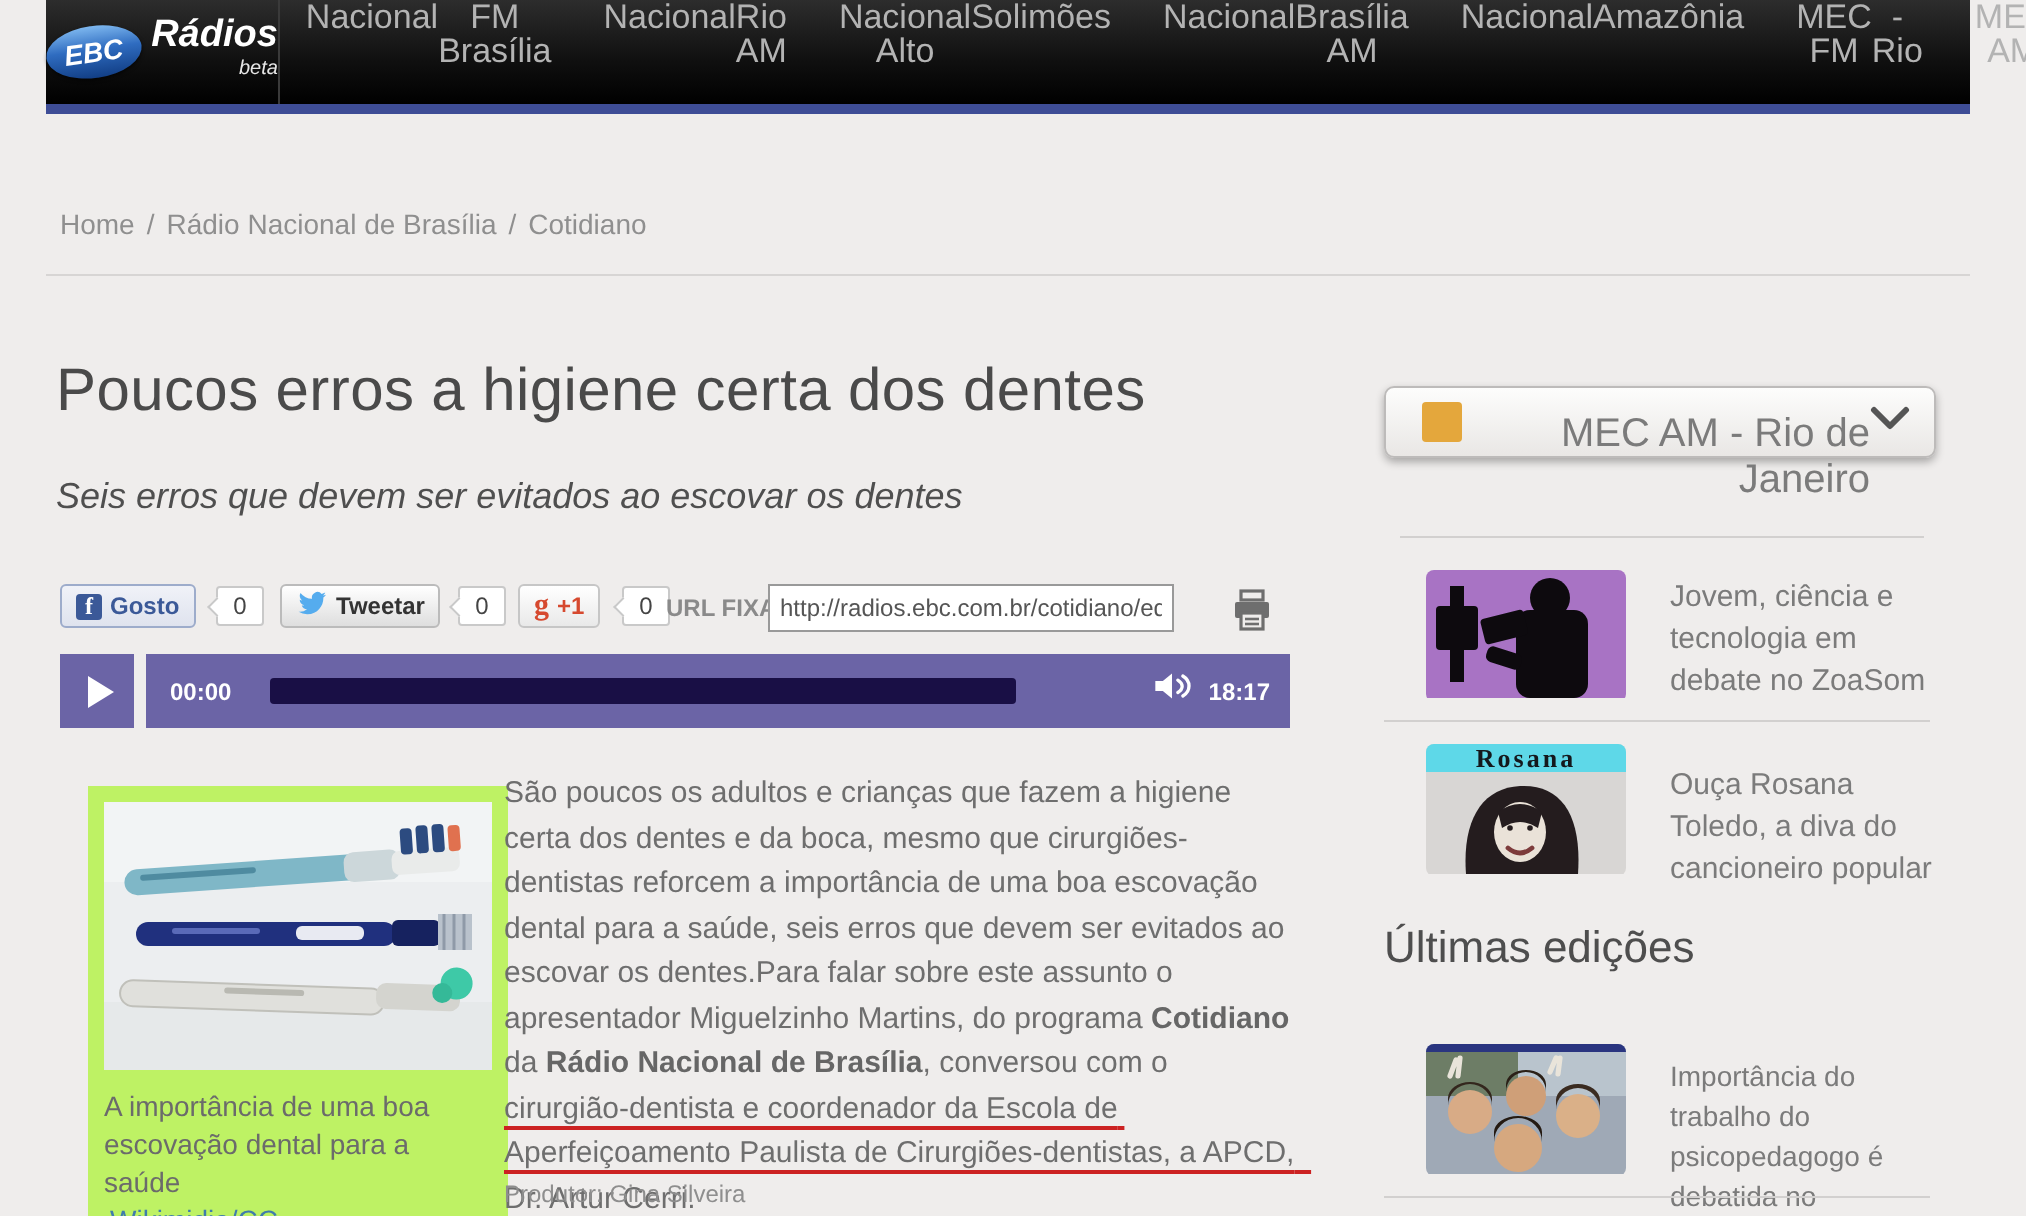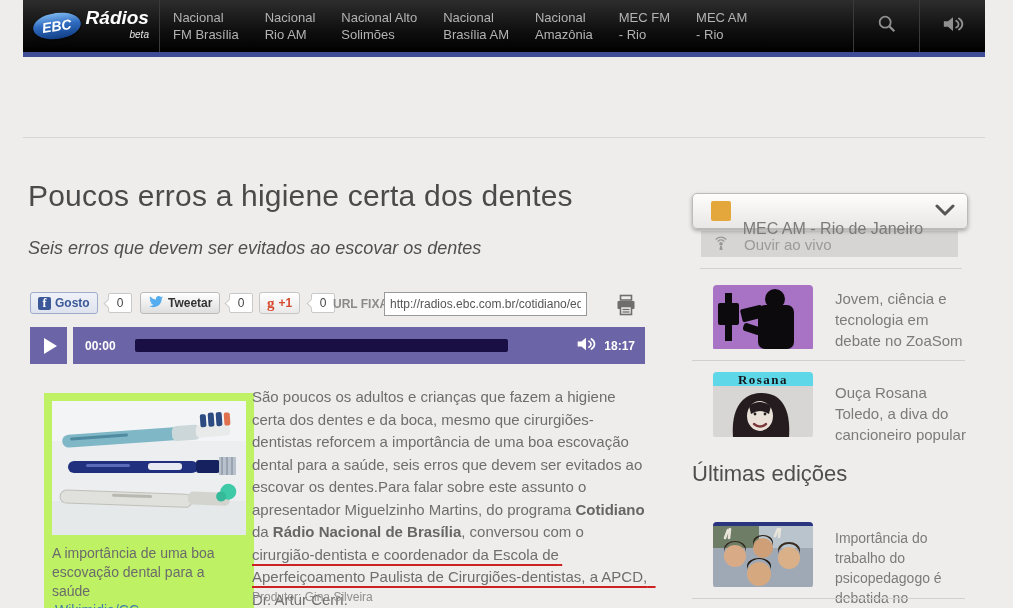--- a/index.html
+++ b/index.html
@@ -26,22 +26,22 @@
   .logo-oval {
     display:inline-block; padding:5px 9px;
     background:linear-gradient(180deg,#7db7ef 0%,#2f6cc0 45%,#123f86 100%);
     border-radius:50%; color:#fff; font-weight:bold; font-style:italic;
     font-size:14px; transform:rotate(-8deg); box-shadow:0 1px 2px rgba(0,0,0,.6);
   }
   .logo-text { color:#fff; font-weight:bold; font-style:italic; font-size:19px; line-height:17px; }
   .logo-beta { display:block; font-size:10px; font-weight:normal; color:#e6e6e6; text-align:right; }
   .menu { flex:1; display:flex; }
   .menu-item {
-    padding:0 13px; display:flex; flex-direction:column; justify-content:center;
-    color:#b3b3b3; font-size:13px; line-height:17px; cursor:pointer; text-decoration:none;
+    padding:0 13px; display:flex; flex-direction:row; justify-content:center;
+    color:#b3b3b3; font-size:17px; line-height:17px; cursor:pointer; text-decoration:none;text-align:center;
   }
   .nav-cell {
     width:66px; border-left:1px solid #3a3a3a;
     display:flex; align-items:center; justify-content:center;
     color:#909090; cursor:pointer;
   }
 
   
   .breadcrumb { position:absolute; left:30px; top:104px; font-size:14px; color:#8f8f8f; }
   .breadcrumb a { color:#8f8f8f; text-decoration:none; cursor:pointer; }
@@ -124,21 +124,21 @@
 
   
   .station-select {
     position:absolute; left:692px; top:193px; width:276px; height:36px;
     border:1px solid #bdbbba; border-radius:5px;
     background:linear-gradient(#fdfdfc,#e9e7e5);
     box-shadow:0 2px 4px rgba(0,0,0,.3);
     display:flex; align-items:center; padding:0 12px; cursor:pointer; z-index:2;
   }
   .station-swatch { width:20px; height:20px; background:#e4a73c; border-radius:2px; margin-left:6px; }
-  .station-label { flex:1; text-align:center; font-size:16px; color:#7b7b7b;margin-top:36px; }
+  .station-label { flex:1; text-align:right; font-size:20px; color:#7b7b7b;margin-top:36px; }
   .live-bar {
     position:absolute; left:701px; top:231px; width:257px; height:26px;
     background:#d7d5d3; display:flex; align-items:center; gap:13px; padding-left:10px;
     color:#9a9a9a; font-size:15px; cursor:pointer; z-index:1;
   }
   .sb-divider { position:absolute; border-top:1px solid #d2d0cf; }
   .sb-item { position:absolute; left:692px; width:276px; display:flex; gap:22px; cursor:pointer;padding-left:21px; }
   .thumb { width:100px; height:66px; border-radius:4px; overflow:hidden; flex-shrink:0; }
   .thumb svg { display:block; }
   .sb-text { font-size:15px; line-height:21px; color:#7b7b7b; padding-top:3px; }
@@ -197,20 +197,23 @@
       <span>
         <svg width="24" height="22" viewBox="0 0 26 24">
             <path d="M3 9v6h4.5L13 19.5v-15L7.5 9H3z" fill="currentColor"></path>
             <path d="M16.5 8.5c1.6 1 2.6 2.3 2.6 3.7s-1 2.8-2.6 3.7" stroke="currentColor" stroke-width="2" fill="none" stroke-linecap="round"></path>
             <path d="M19.5 6c2.3 1.4 3.7 3.5 3.7 6s-1.4 4.6-3.7 6" stroke="currentColor" stroke-width="2" fill="none" stroke-linecap="round"></path>
           </svg>
       </span>
     </div>
   </header>
 
+  <nav class="breadcrumb">
+    <a>Home</a><span class="crumb-sep">/</span><a>Rádio Nacional de Brasília</a><span class="crumb-sep">/</span><a>Cotidiano</a>
+  </nav>
   <div class="top-divider"></div>
 
   <h1 class="title">Poucos erros a higiene certa dos dentes</h1>
   <h2 class="subtitle">Seis erros que devem ser evitados ao escovar os dentes</h2>
 
   <div class="social-row">
     <span class="soc-btn fb-btn">
         <span class="fb-f">f</span>
         <span>Gosto</span>
       </span>
@@ -304,31 +307,20 @@
   <p class="producer">Produtor: Gina Silveira</p>
 
   <div class="station-select">
     <span class="station-swatch"></span>
     <span class="station-label">MEC AM - Rio de Janeiro</span>
     <span>
       <svg width="20" height="12" viewBox="0 0 20 12">
           <path d="M2 2l8 8 8-8" stroke="#555" stroke-width="3" fill="none" stroke-linecap="round" stroke-linejoin="round"></path>
         </svg>
     </span>
-  </div>
-  <div class="live-bar">
-    <span>
-      <svg width="20" height="20" viewBox="0 0 24 24" fill="none" stroke="#999" stroke-width="1.6" stroke-linecap="round">
-          <circle cx="12" cy="13" r="2.2" fill="#999" stroke="none"></circle>
-          <path d="M8.5 9.8a5 5 0 0 1 7 0"></path>
-          <path d="M6.2 7.4a8 8 0 0 1 11.6 0"></path>
-          <path d="M11 15.5l-1 5h4l-1-5" fill="#999" stroke="none"></path>
-        </svg>
-    </span>
-    <span>Ouvir ao vivo</span>
   </div>
   <div class="sb-divider" style="left:700px; top:268px; width:262px;"></div>
 
   <a class="sb-item" style="top:285px;">
     <span class="thumb">
       <svg width="100" height="64" viewBox="0 0 100 64">
         <rect width="100" height="64" fill="#a873c4"></rect>
         <rect x="12" y="8" width="7" height="48" fill="#0d0a0e"></rect>
         <rect x="5" y="18" width="21" height="22" rx="2" fill="#0d0a0e"></rect>
         <circle cx="62" cy="14" r="10" fill="#0d0a0e"></circle>

